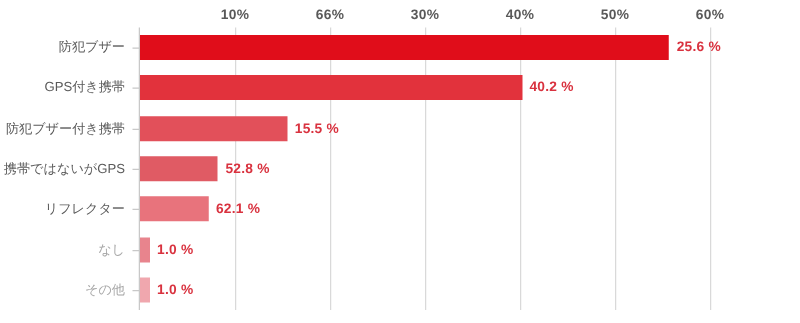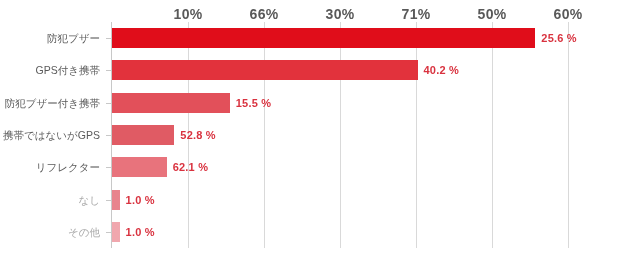--- a/index.html
+++ b/index.html
@@ -34,21 +34,21 @@
     top: 22px;
     width: 1px;
     height: 226px;
     background: #d9d9d9;
   }
 
   .tick-label {
     position: absolute;
     top: 6px;
     transform: translateX(-50%);
-    font-size: 14px;
+    font-size: 11px;
     font-weight: bold;
     color: #595959;
     white-space: nowrap;
     letter-spacing: .3px;
   }
 
   .tick-mark {
     position: absolute;
     left: 106px;
     width: 6px;
@@ -100,21 +100,21 @@
       <div class="gridline" style="left: 264px; background: rgb(217, 217, 217);"></div>
       <div class="gridline" style="left: 340px; background: rgb(217, 217, 217);"></div>
       <div class="gridline" style="left: 416px; background: rgb(217, 217, 217);"></div>
       <div class="gridline" style="left: 492px; background: rgb(217, 217, 217);"></div>
       <div class="gridline" style="left: 568px; background: rgb(217, 217, 217);"></div>
     </div>
   <div id="ticks">
       <div class="tick-label" style="left: 188px; color: rgb(89, 89, 89);">10%</div>
       <div class="tick-label" style="left: 264px; color: rgb(89, 89, 89);">66%</div>
       <div class="tick-label" style="left: 340px; color: rgb(89, 89, 89);">30%</div>
-      <div class="tick-label" style="left: 416px; color: rgb(89, 89, 89);">71%</div>
+      <div class="tick-label" style="left: 416px; color: rgb(89, 89, 89);">40%</div>
       <div class="tick-label" style="left: 492px; color: rgb(89, 89, 89);">50%</div>
       <div class="tick-label" style="left: 568px; color: rgb(89, 89, 89);">60%</div>
     </div>
   <div id="rows">
       <div class="row" style="top: 22px; height: 32.2857px;">
         <div class="tick-mark" style="top: 16.1429px; background: rgb(200, 200, 200);"></div>
         <div class="cat-label" style="top: 11.1429px; right: 536px; color: rgb(90, 90, 90);">防犯ブザー</div>
         <div class="bar" style="top: 6.14286px; height: 20px; width: 423.32px; background: rgb(224, 13, 26);"></div>
         <div class="val-label" style="top: 11.1429px; left: 541.32px; color: rgb(217, 50, 63);">25.6 %</div>
       </div>

